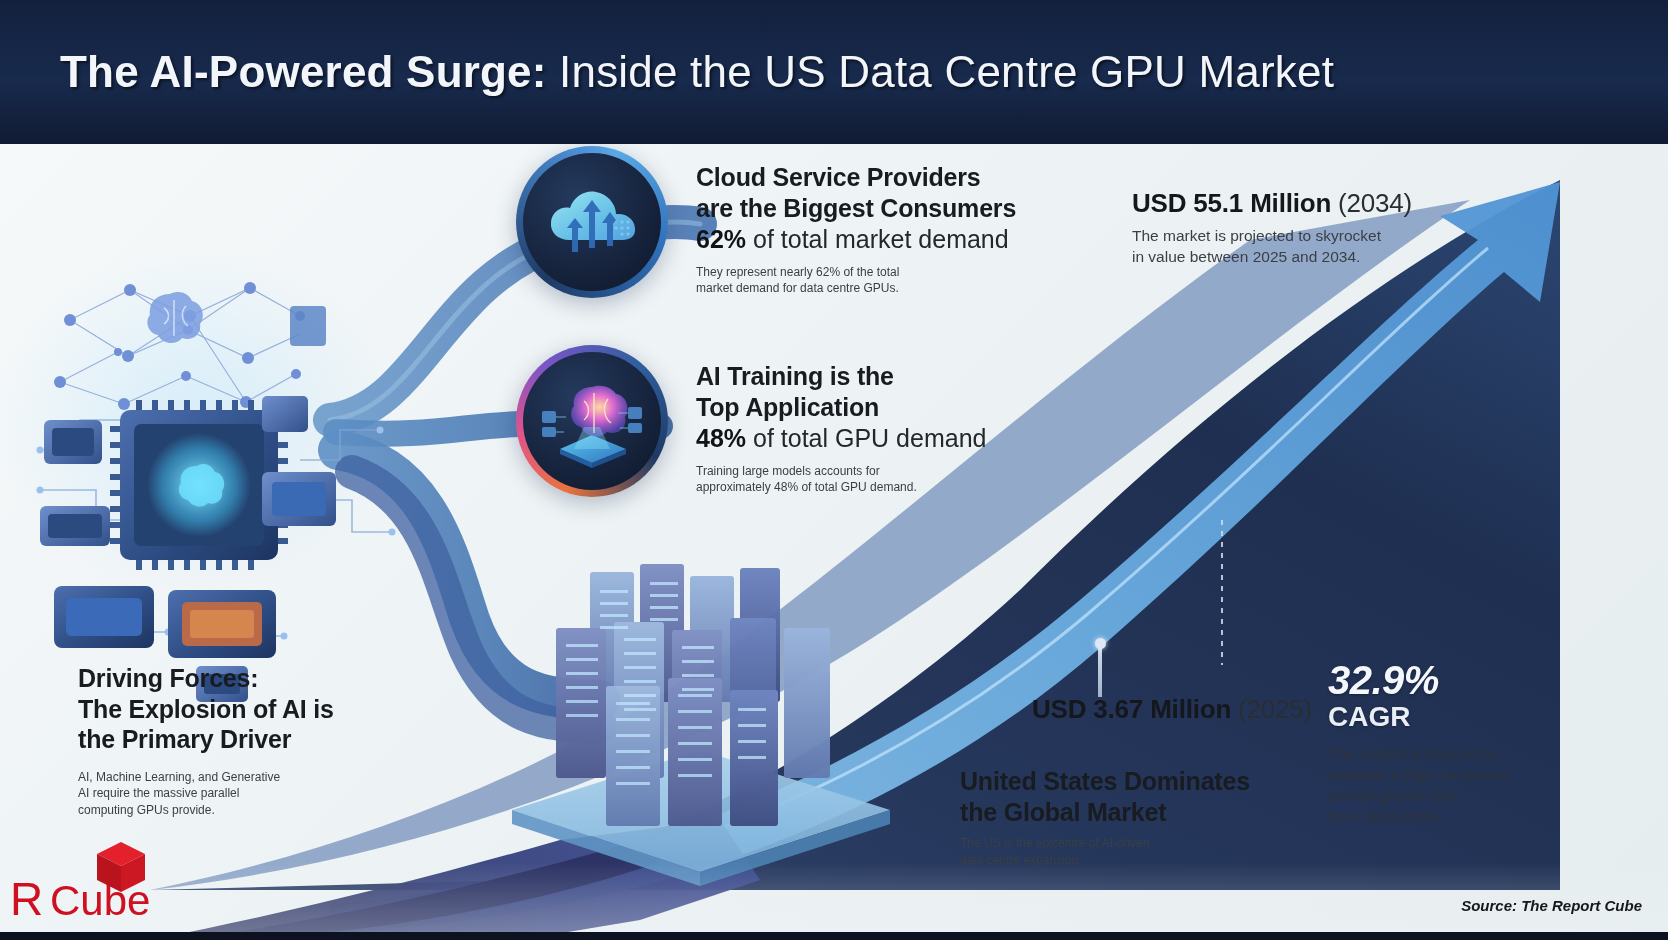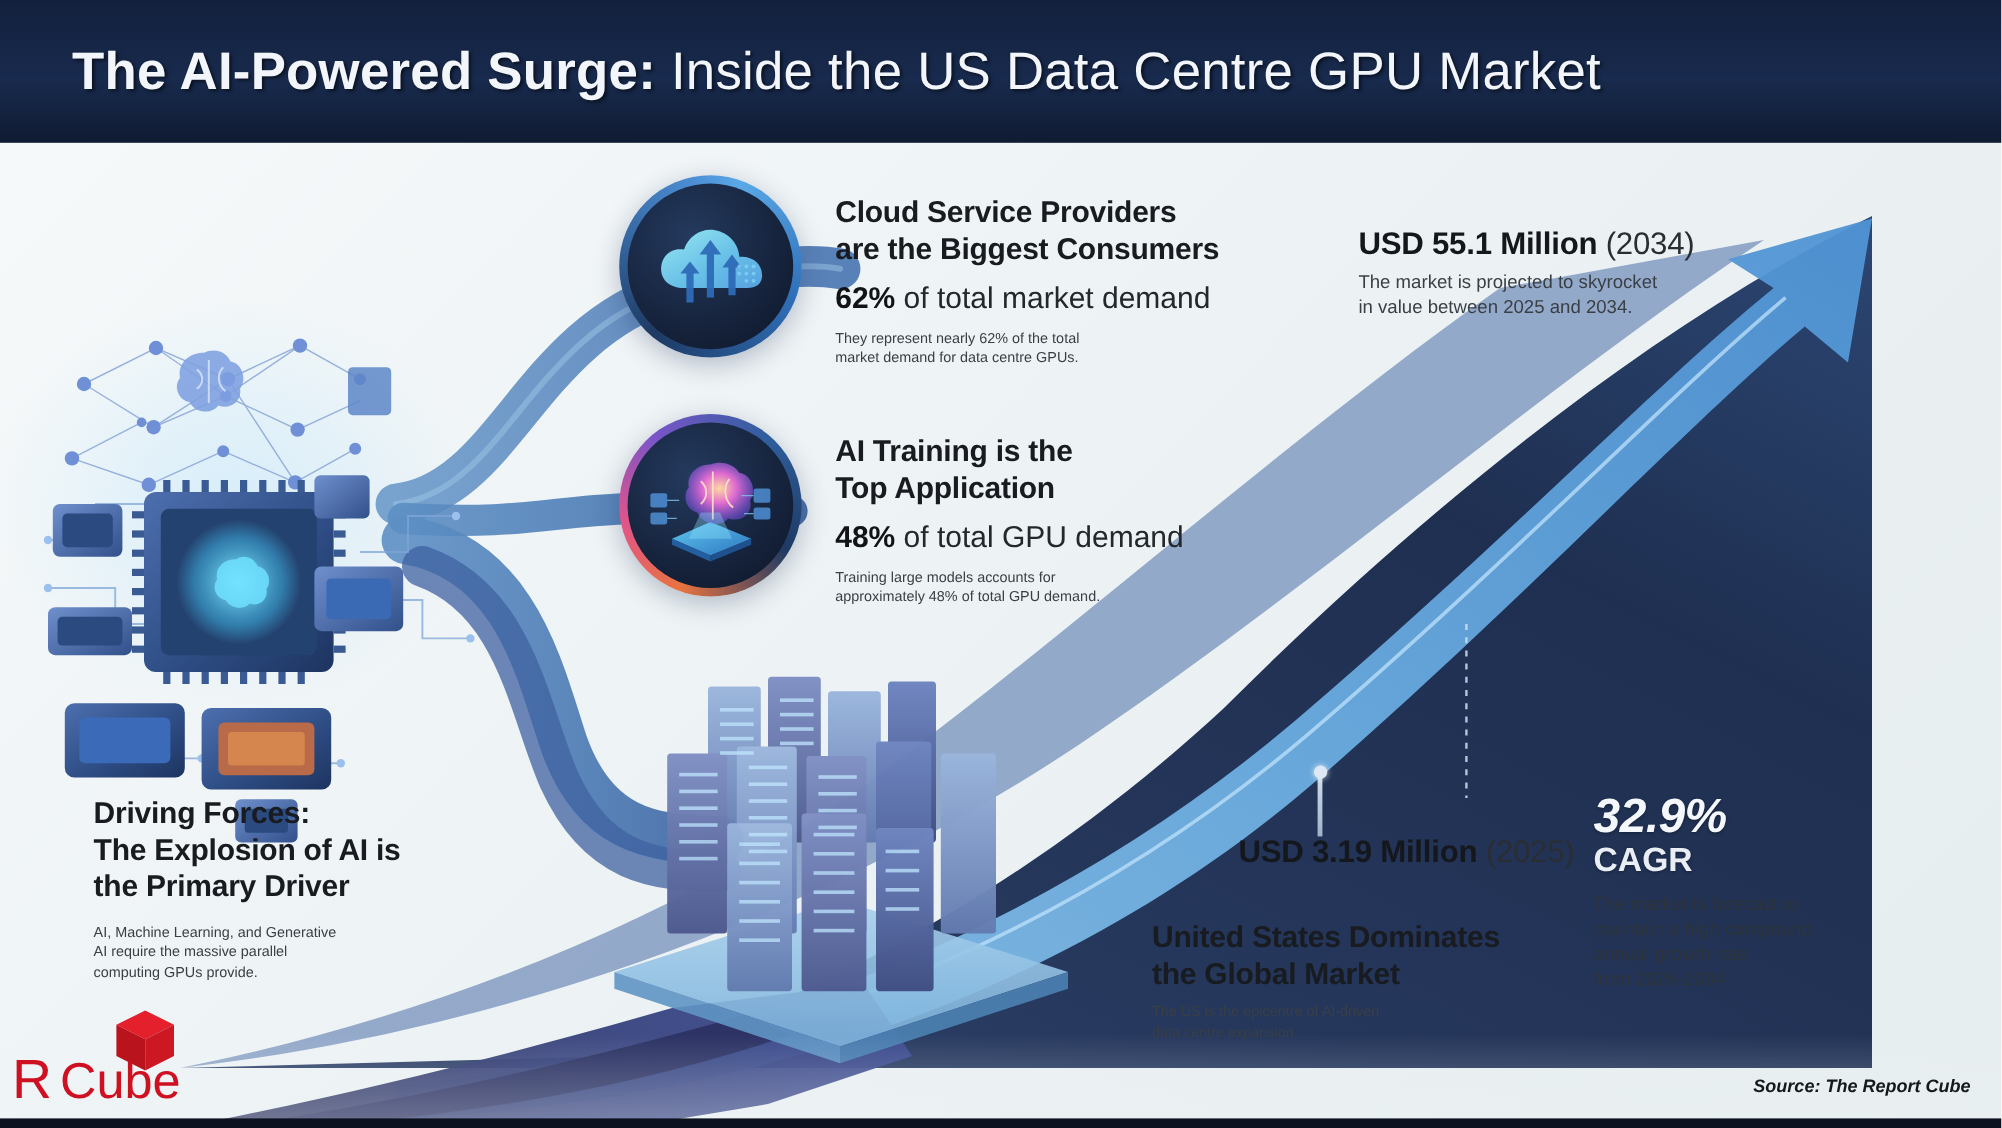--- a/index.html
+++ b/index.html
@@ -12,21 +12,21 @@
   #infographic {
     position: relative;
     width: 1668px; height: 940px;
     background: linear-gradient(135deg, #f7fafb 0%, #eef3f5 40%, #e6edef 100%);
     overflow: hidden;
   }
 
   
   .header-bar {
     position: absolute; left: 0; top: 0;
-    width: 1668px; height: 119px;
+    width: 1668px; height: 144px;
     background: linear-gradient(180deg, #13203d 0%, #182a4d 55%, #101b33 100%);
     display: flex; align-items: center;
     z-index: 40;
   }
   .header-title {
     margin-left: 60px;
     font-size: 44px;
     color: #f2f6fb;
     letter-spacing: 0.2px;
     text-shadow: 2px 2px 3px rgba(0,0,0,0.55);
@@ -44,21 +44,21 @@
   .stage svg.layer { position: absolute; left: 0; top: 0; }
 
   
   .block { position: absolute; z-index: 20; }
   .blk-head {
     font-size: 25px; font-weight: 700; color: #181b1f;
     line-height: 1.22; letter-spacing: -0.2px;
   }
   .blk-stat {
     font-size: 25px; font-weight: 400; color: #24272b;
-    line-height: 1.3; margin-top: 10px;
+    line-height: 1.3; 
   }
   .blk-stat b { font-weight: 700; color: #111316; }
   .blk-body {
     font-size: 12px; font-weight: 400; color: #3a3f45;
     line-height: 1.38; margin-top: 8px;
   }
 
   .kpi-head { font-size: 26px; font-weight: 700; color: #14171b; letter-spacing: -0.2px; }
   .kpi-head .yr { font-weight: 400; color: #2a2e33; }
   .kpi-body { font-size: 15.5px; color: #3a3f45; line-height: 1.38; margin-top: 6px; }
@@ -543,21 +543,21 @@
     <div class="cagr-body">
       <div>The market is forecast to</div>
       <div>maintain a high compound</div>
       <div>annual growth rate</div>
       <div>from 2026-2034.</div>
     </div>
   </div>
 
   <div class="block" style="left:1032px; top:694px; width:330px;">
     <div class="kpi-head">
-      <span>USD 3.19 Million</span>
+      <span>USD 3.67 Million</span>
       <span class="yr">(2025)</span>
     </div>
   </div>
 
   <div class="block" style="left:960px; top:766px; width:400px;">
     <div class="blk-head">
       <div>United States Dominates</div>
       <div>the Global Market</div>
     </div>
     <div class="blk-body">

